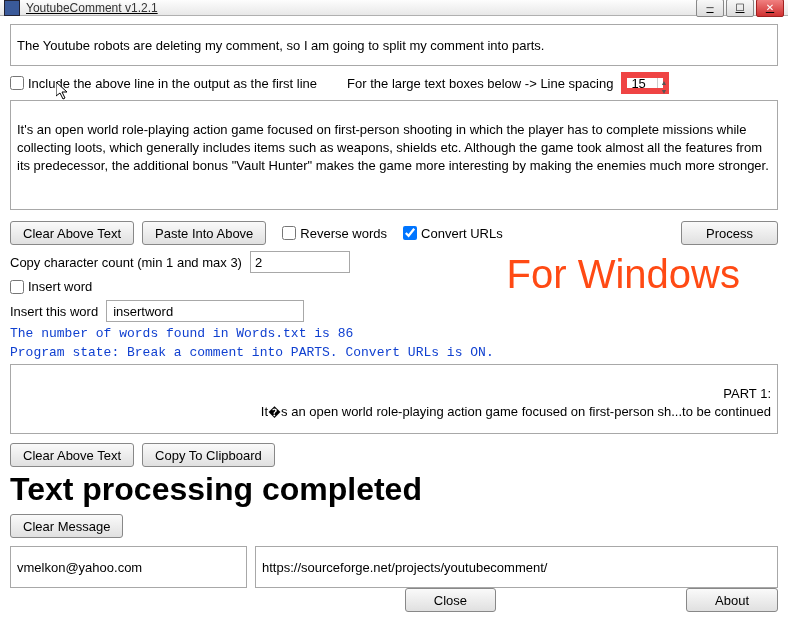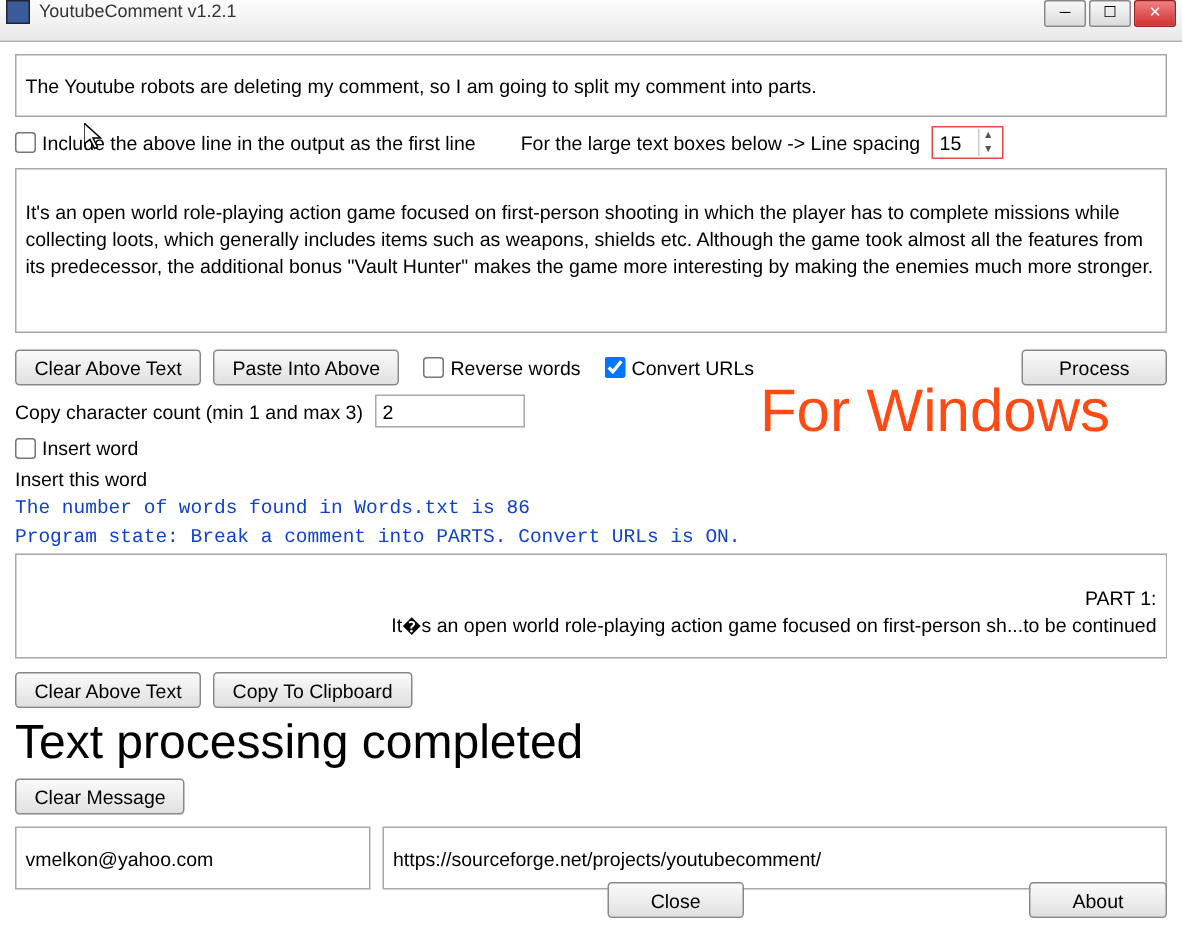--- a/index.html
+++ b/index.html
@@ -5,25 +5,27 @@
     * { box-sizing: border-box; margin: 0; padding: 0; }
     body {
       font-family: "Segoe UI", Tahoma, sans-serif;
       font-size: 13px;
       background: #fff;
       width: 788px;
       height: 620px;
       overflow: hidden;
     }
     .titlebar {
-      height: 28px;
+      height: 16px;
       background: linear-gradient(#fdfdfd, #e8e8e8);
       border-bottom: 1px solid #b0b0b0;
       display: flex;
+      align-items: center;
       padding: 0 4px;
+      text-decoration: underline;
     }
     .titlebar .app-icon {
       width: 16px; height: 16px;
       background: #3a5a9a;
       margin-right: 6px;
       border: 1px solid #223;
     }
     .titlebar .title { font-size: 12px; color: #333; }
     .titlebar .winbtns { margin-left: auto; display: flex; gap: 2px; }
     .winbtn {
@@ -57,35 +59,35 @@
       font-family: inherit;
       font-size: 13px;
       cursor: pointer;
       min-height: 24px;
     }
     .chk { display: flex; align-items: center; gap: 4px; }
     .chk input { width: 14px; height: 14px; }
     .spacer { flex: 1; }
     .numbox { width: 100px; height: 22px; border:1px solid #a8a8a8; padding:2px 4px; font-family:inherit; font-size:13px;}
     .spinner {
-      display: flex; align-items: center;
-      border: 1px solid #ef4444; height: 22px; width: 48px;
+      display: flex; 
+      border: 6px solid #ef4444; height: 22px; width: 48px;
     }
     .spinner input { border:none; width: 30px; text-align: left; padding-left:4px; font-family:inherit; font-size:13px; outline:none;}
     .spinner .arrows { display:flex; flex-direction:column; border-left:1px solid #ccc;}
     .spinner .arrows div { font-size:7px; line-height:1; padding:1px 2px; cursor:pointer; color:#555;}
     .blue-text { color: #1040d0; font-size: 13px; font-family: Liberation Mono, monospace; }
     .big-orange {
       position: absolute;
       right: 48px; top: 252px;
       font-size: 40px;
       color: #ff4a14;
       font-weight: 400;
     }
-    .big-status { font-size: 32px; margin: 4px 0 6px 0; }
+    .big-status { font-size: 32px; margin: 4px 0 6px 0; font-weight: bold; }
     .smalltxt { width: 198px; height:22px; border:1px solid #a8a8a8; padding:2px 6px; font-family:inherit; font-size:13px;}
     .bottombar {
       position: absolute;
       left: 10px; right: 10px; bottom: 8px;
       display: flex; gap: 10px; align-items: center;
     }
     .bottombar .btn { padding: 3px 28px; }
     .cursor {
       position: absolute;
       left: 56px; top: 82px;
@@ -148,20 +150,21 @@
 
   <div class="row">
     <label class="chk">
       <input type="checkbox" style="">
       <span>Insert word</span>
     </label>
   </div>
 
   <div class="row">
     <span>Insert this word</span>
+    <input type="text" class="smalltxt" value="insertword" style="">
   </div>
 
   <div class="blue-text" style="margin-top:4px;">The number of words found in Words.txt is 86</div>
   <div class="blue-text" style="margin-top:4px;">Program state: Break a comment into PARTS. Convert URLs is ON.</div>
 
   <textarea class="textbox tb-multi2" style="margin-top: 4px; text-align: right;">PART 1:
 It�s an open world role-playing action game focused on first-person sh...to be continued
 
 PART 2:
 ooting in which the player has to complete missions while collecting loots, which generally includes items such as weapons,</textarea>

